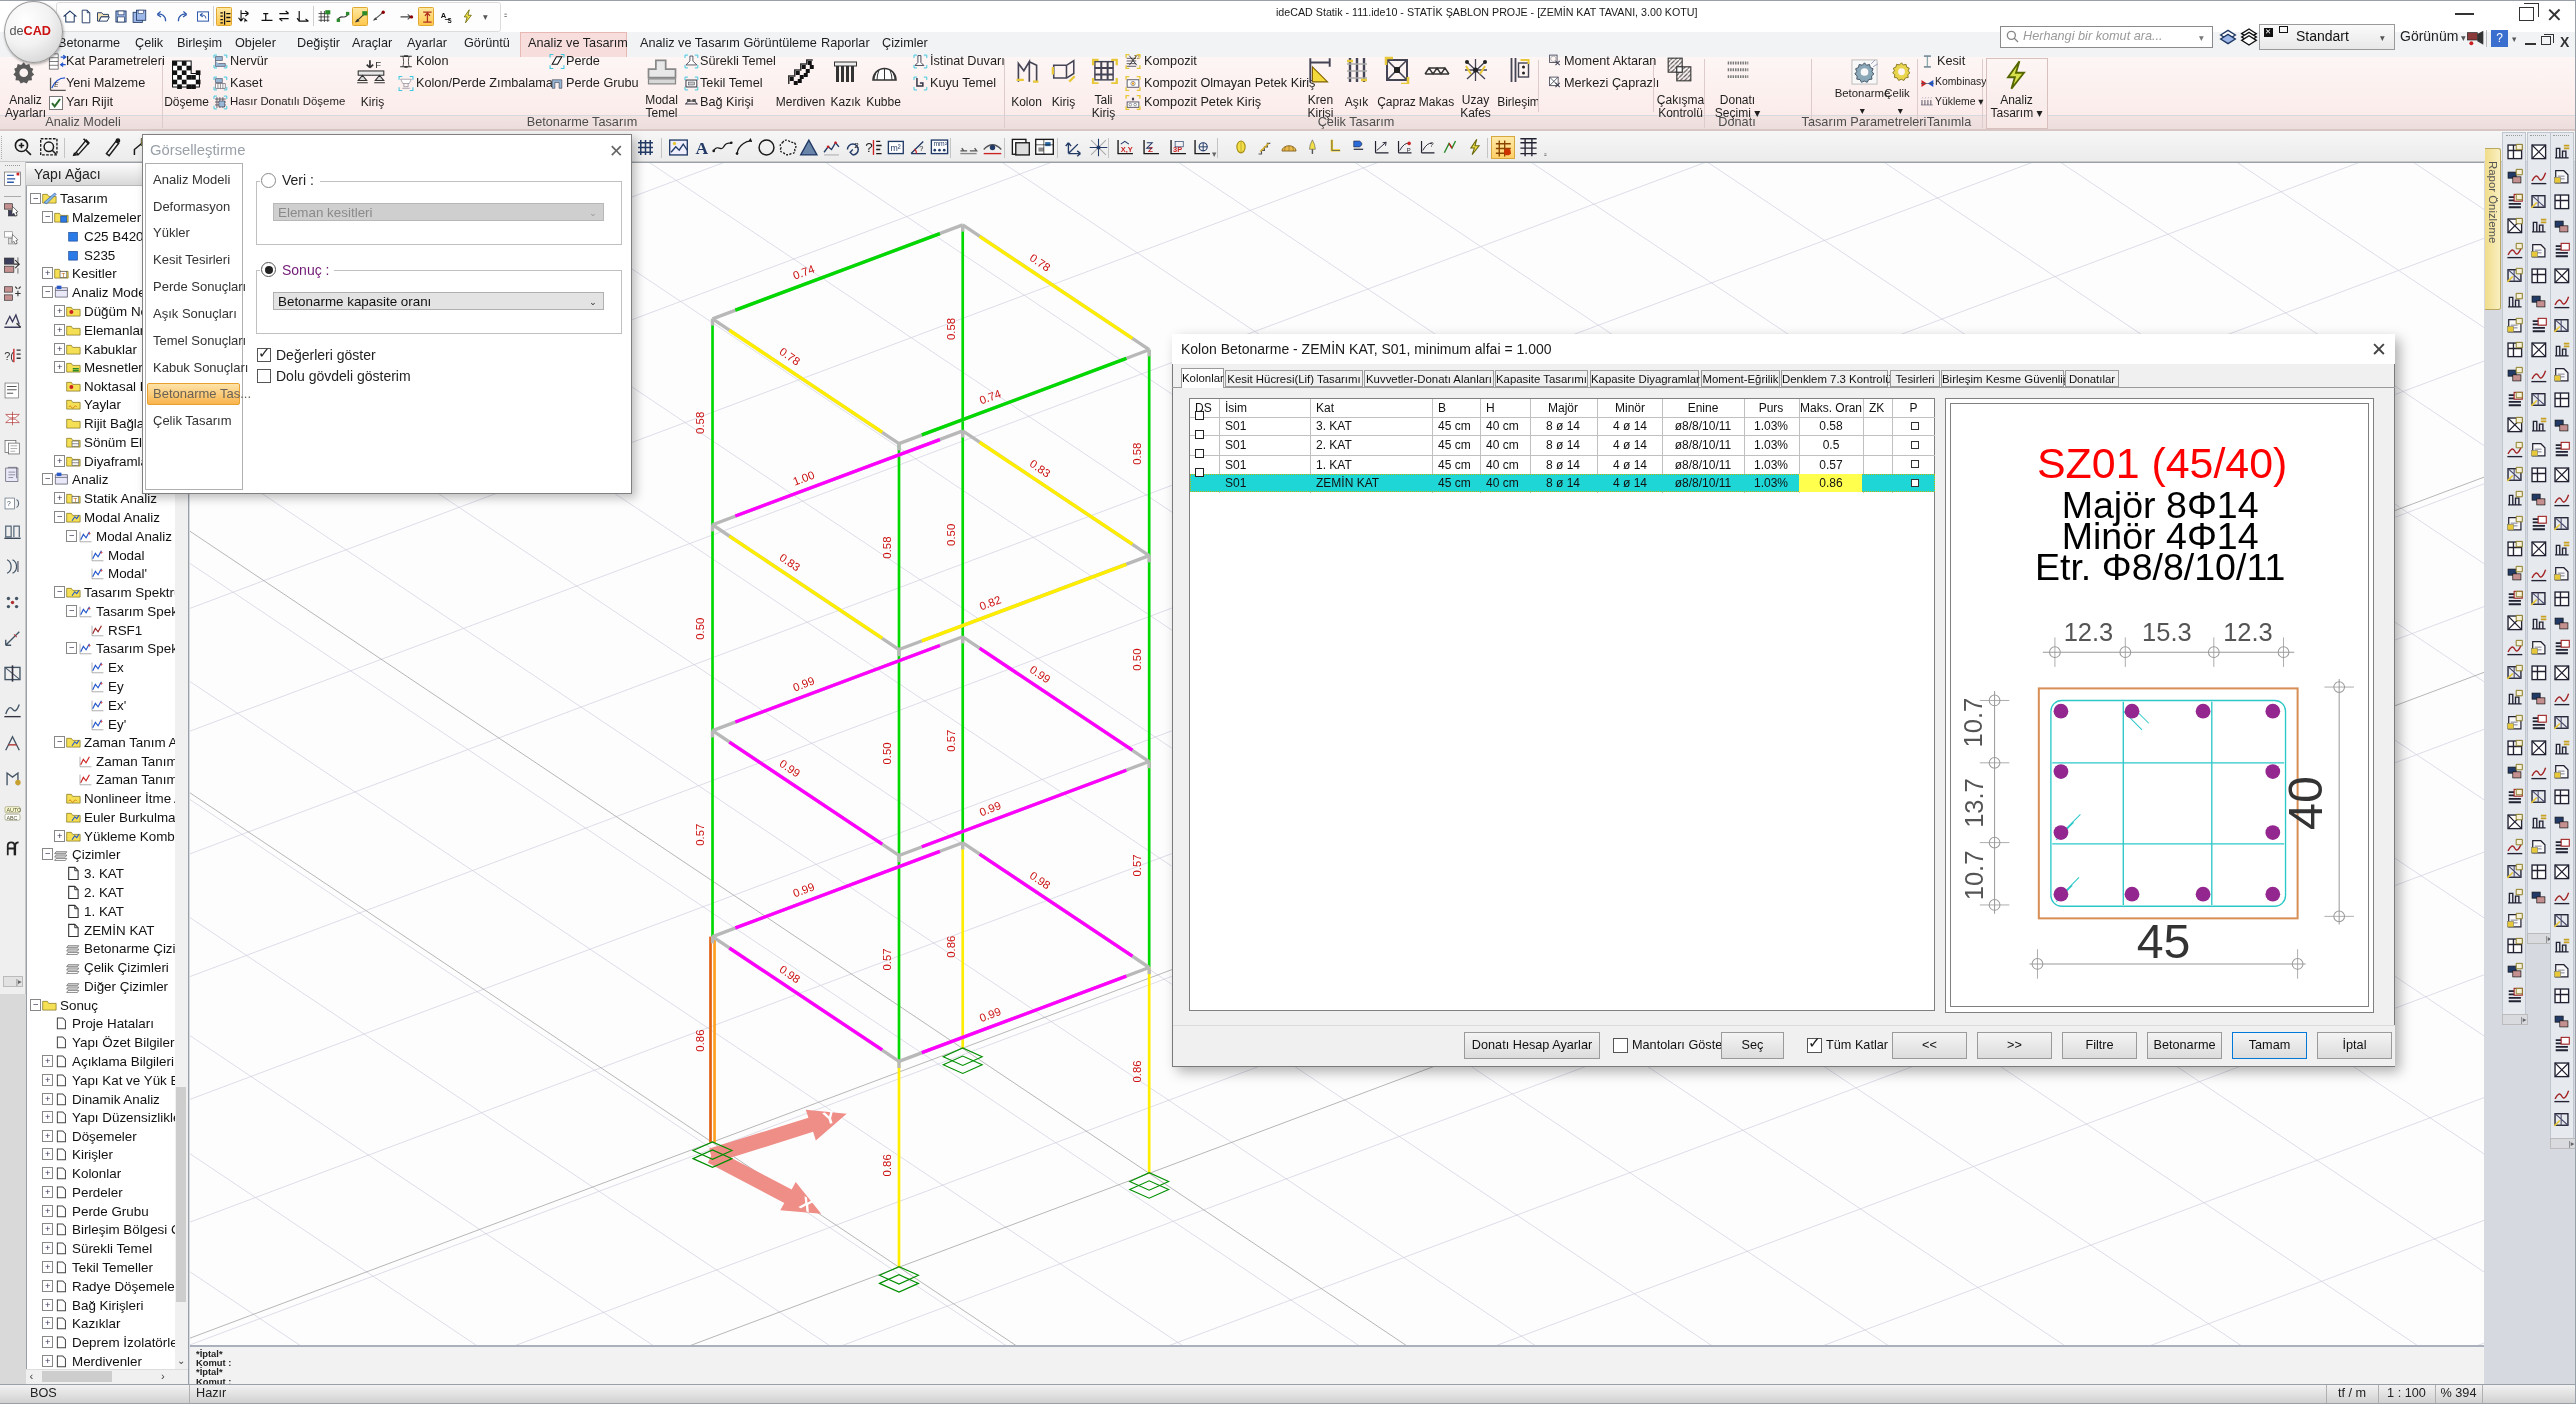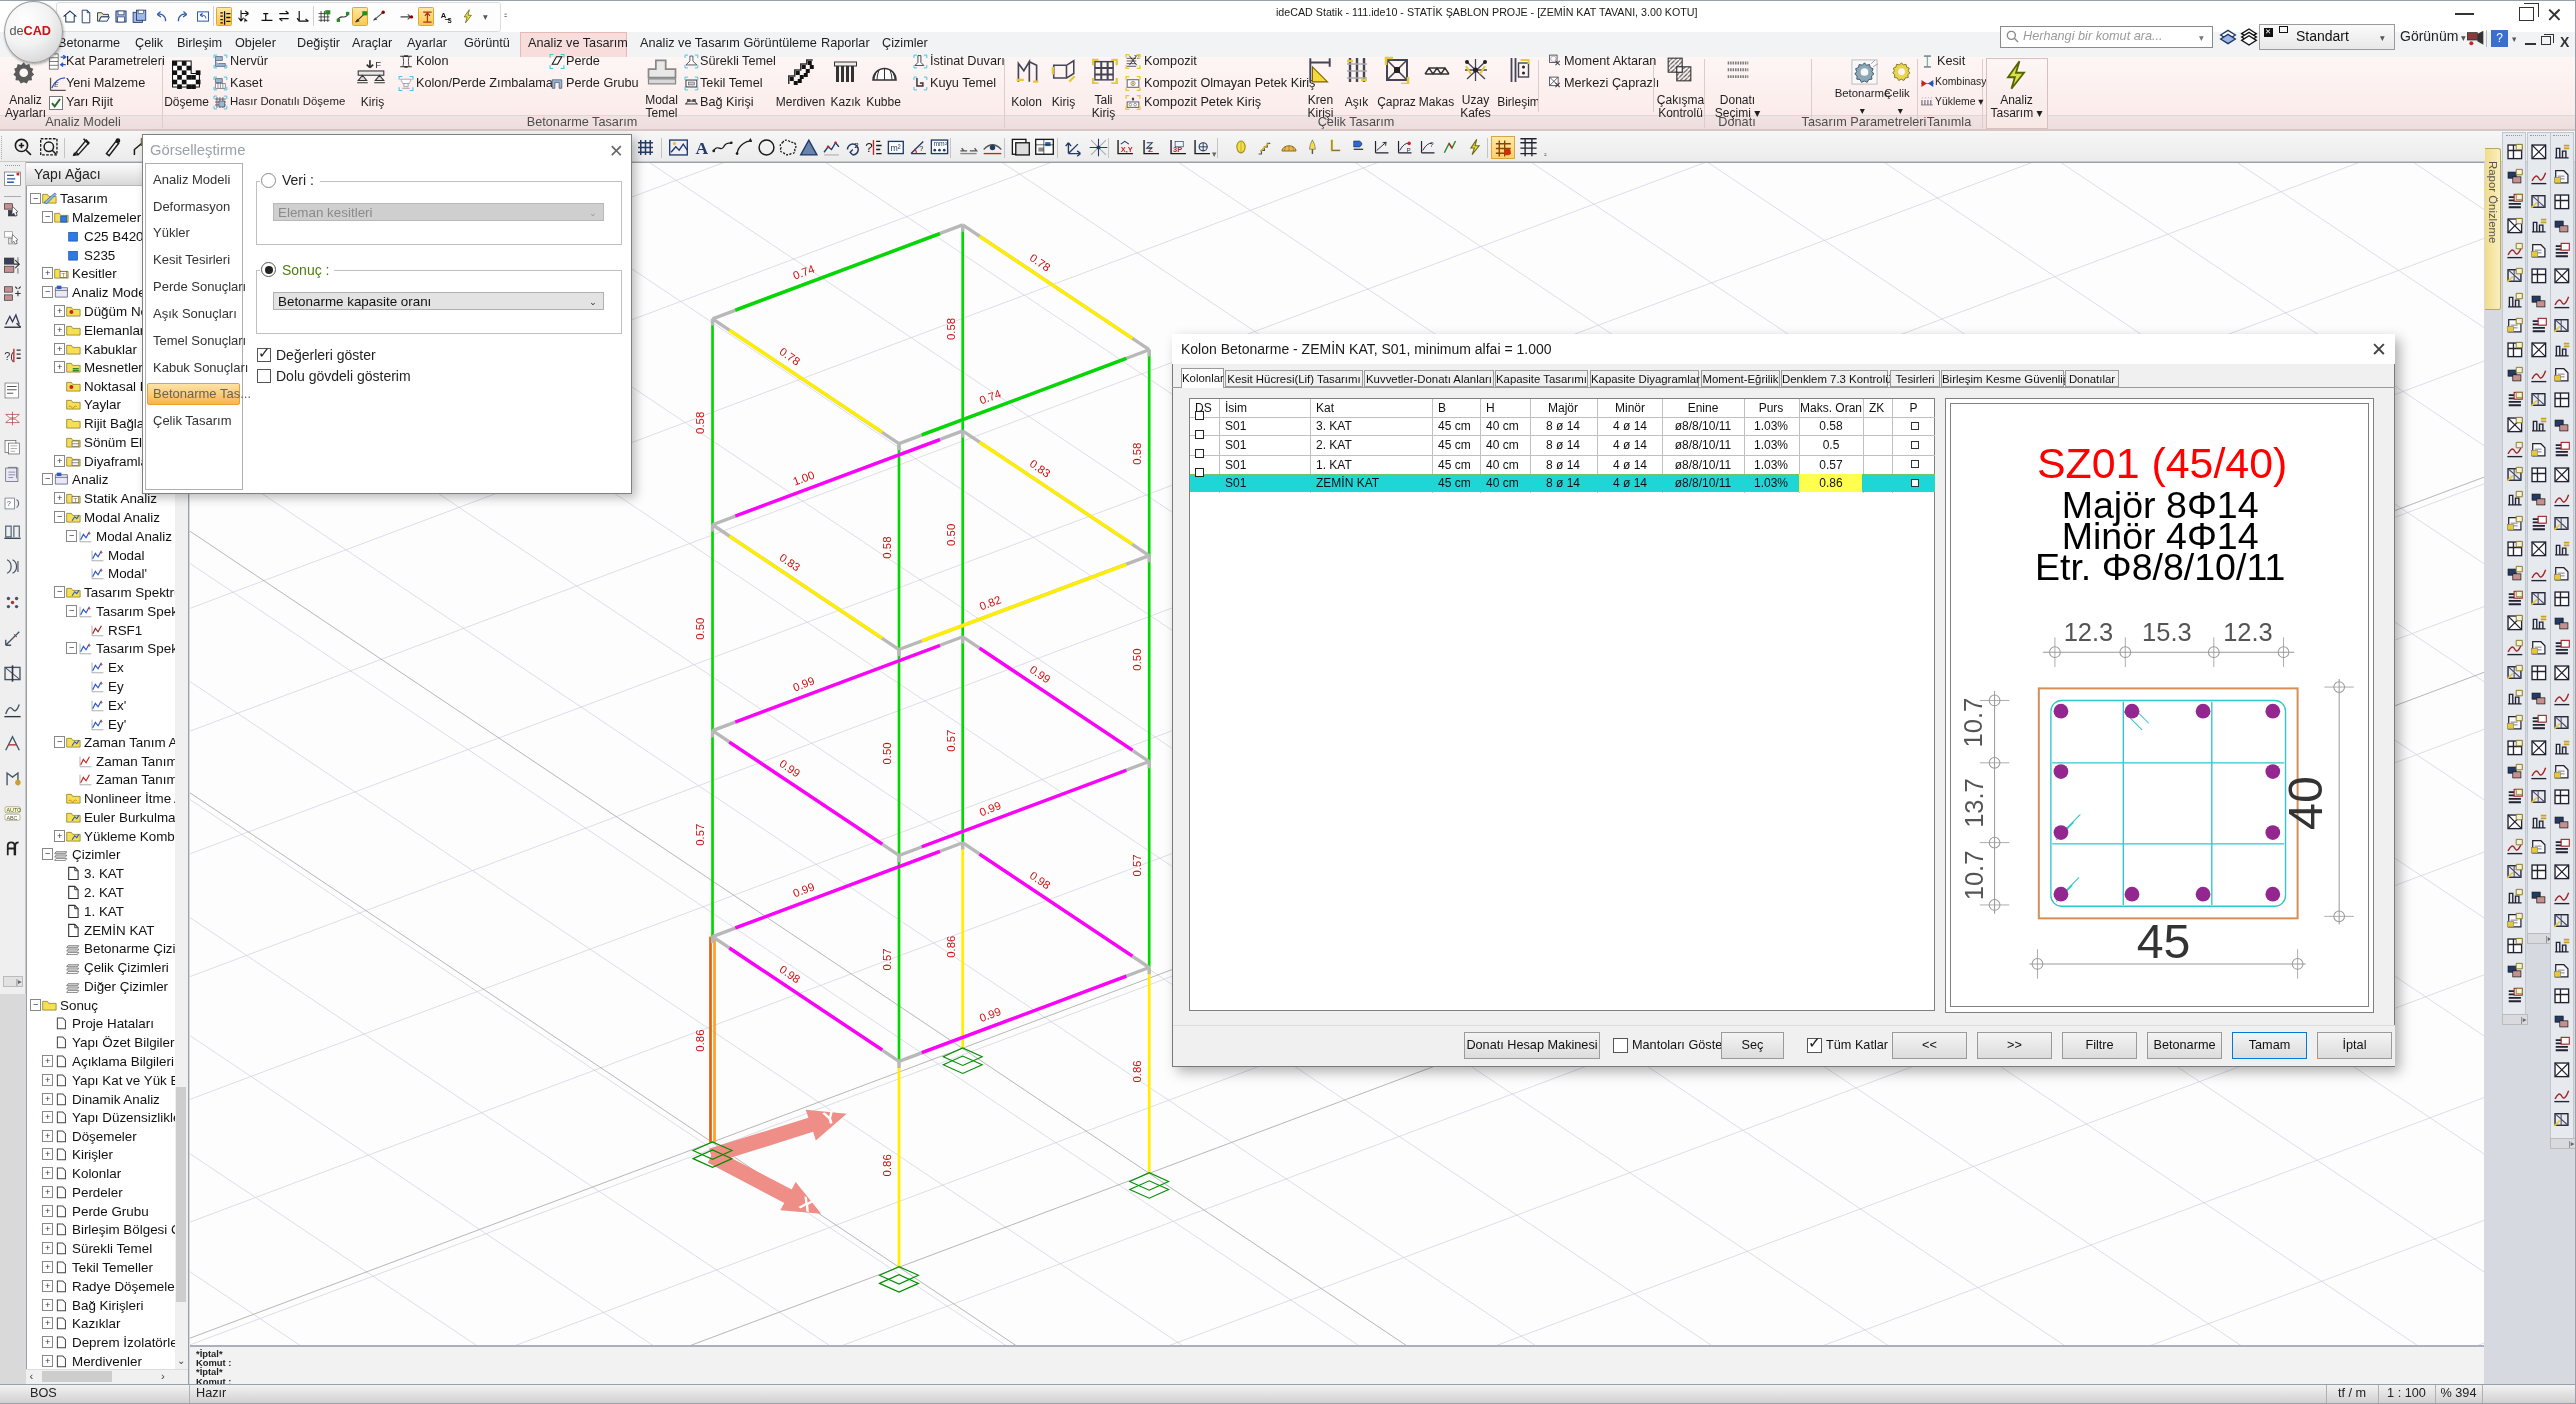--- a/index.html
+++ b/index.html
@@ -1452,21 +1452,21 @@
     <div class="abs" style="left:260px;top:172px;width:60px;height:19px;background:#fff;z-index:42;"></div>
     <div class="abs" style="left:261px;top:173px;width:14.8px;height:14.8px;border:1px solid #888;border-radius:50%;background:#fff;z-index:43;"></div>
     <div class="abs" style="left:282px;top:172px;font-size:14px;color:#222;z-index:43;">Veri :</div>
     <div class="abs" style="left:273px;top:203px;width:331px;height:18px;background:#cfcfcf;border:0.7px solid #b8b8b8;z-index:42;"></div>
     <div class="abs" style="left:278px;top:205px;font-size:13.4px;color:#8a8a8a;z-index:43;">Eleman kesitleri</div>
     <div class="abs" style="left:589px;top:207px;font-size:9.4px;color:#999;z-index:43;">⌄</div>
     <div class="abs" style="left:256px;top:270px;width:366px;height:64px;border:0.7px solid #c0c0c0;z-index:41;"></div>
     <div class="abs" style="left:260px;top:261px;width:74px;height:19px;background:#fff;z-index:42;"></div>
     <div class="abs" style="left:261px;top:262px;width:14.8px;height:14.8px;border:1px solid #555;border-radius:50%;background:#fff;z-index:43;"></div>
     <div class="abs" style="left:265px;top:266px;width:8px;height:8px;border-radius:50%;background:#222;z-index:44;"></div>
-    <div class="abs" style="left:282px;top:262px;font-size:14px;color:#4d7c0f;z-index:43;">Sonuç :</div>
+    <div class="abs" style="left:282px;top:262px;font-size:14px;color:#701a75;z-index:43;">Sonuç :</div>
     <div class="abs" style="left:273px;top:292px;width:331px;height:18px;background:#e3e3e3;border:0.7px solid #b0b0b0;z-index:42;"></div>
     <div class="abs" style="left:278px;top:294px;font-size:13.4px;color:#111;z-index:43;">Betonarme kapasite oranı</div>
     <div class="abs" style="left:589px;top:296px;font-size:9.4px;color:#333;z-index:43;">⌄</div>
     <div class="abs" style="left:257px;top:348px;width:14px;height:14px;border:1px solid #555;background:#fff;z-index:42;"></div>
     <div class="abs" style="left:258px;top:344px;font-size:14.8px;color:#222;z-index:43;">✓</div>
     <div class="abs" style="left:276px;top:347px;font-size:14px;color:#222;z-index:42;">Değerleri göster</div>
     <div class="abs" style="left:257px;top:369px;width:14px;height:14px;border:1px solid #555;background:#fff;z-index:42;"></div>
     <div class="abs" style="left:276px;top:368px;font-size:14px;color:#222;z-index:42;">Dolu gövdeli gösterim</div>
 <div class="abs" style="left:1172px;top:334px;width:1223px;height:733px;background:#f0f0f0;border:0.7px solid #7a7a7a;box-shadow:5.4px 5.4px 12px rgba(0,0,0,.3);z-index:50;"></div>
     <div class="abs" style="left:1172px;top:334px;width:1223px;height:29.5px;background:#ffffff;z-index:51;"></div>
@@ -1616,21 +1616,21 @@
       <line x1="557" y1="764" x2="601" y2="764" stroke="#999" stroke-width="1.2"></line>
       <text x="554" y="595" font-size="72" fill="#333" text-anchor="middle" font-family="Liberation Sans" transform="rotate(-90 554 595)">40</text>
       <line x1="117" y1="835" x2="529" y2="835" stroke="#999" stroke-width="1.5"></line>
       <circle cx="129" cy="835" r="8" fill="none" stroke="#999" stroke-width="1.5"></circle>
       <line x1="129" y1="813" x2="129" y2="857" stroke="#999" stroke-width="1.2"></line>
       <circle cx="517" cy="835" r="8" fill="none" stroke="#999" stroke-width="1.5"></circle>
       <line x1="517" y1="813" x2="517" y2="857" stroke="#999" stroke-width="1.2"></line>
       <text x="317" y="826" font-size="72" fill="#333" text-anchor="middle" font-family="Liberation Sans">45</text>
     </svg>
 <div class="abs" style="left:1173px;top:1025px;width:1222px;height:41px;background:#f0f0f0;border-top:0.7px solid #dcdcdc;z-index:53;"></div>
-    <div class="btn" style="left:1464px;top:1032px;width:136px;height:27px;line-height:25px;border:1px solid #9a9a9a;background:linear-gradient(#f4f4f4,#dcdcdc);z-index:54;">Donatı Hesap Makinesi</div>
+    <div class="btn" style="left:1464px;top:1032px;width:136px;height:27px;line-height:25px;border:1px solid #9a9a9a;background:linear-gradient(#f4f4f4,#dcdcdc);z-index:54;">Donatı Hesap Ayarlar</div>
     <div class="abs" style="left:1613px;top:1038px;width:14.8px;height:14.8px;border:1px solid #555;background:#fff;z-index:54;"></div>
     <div class="abs" style="left:1632px;top:1038px;font-size:12.7px;color:#111;z-index:54;">Mantoları Göster</div>
     <div class="btn" style="left:1721px;top:1032px;width:63px;height:27px;line-height:25px;border:1px solid #9a9a9a;background:linear-gradient(#f4f4f4,#dcdcdc);z-index:54;">Seç</div>
     <div class="abs" style="left:1807px;top:1038px;width:14.8px;height:14.8px;border:1px solid #555;background:#fff;z-index:54;"></div>
     <div class="abs" style="left:1808px;top:1034px;font-size:15.4px;color:#222;z-index:55;">✓</div>
     <div class="abs" style="left:1826px;top:1038px;font-size:12.7px;color:#111;z-index:54;">Tüm Katlar</div>
     <div class="btn" style="left:1892px;top:1032px;width:75px;height:27px;line-height:25px;border:1px solid #9a9a9a;background:linear-gradient(#f4f4f4,#dcdcdc);z-index:54;">&lt;&lt;</div>
     <div class="btn" style="left:1977px;top:1032px;width:75px;height:27px;line-height:25px;border:1px solid #9a9a9a;background:linear-gradient(#f4f4f4,#dcdcdc);z-index:54;">&gt;&gt;</div>
     <div class="btn" style="left:2062px;top:1032px;width:75px;height:27px;line-height:25px;border:1px solid #9a9a9a;background:linear-gradient(#f4f4f4,#dcdcdc);z-index:54;">Filtre</div>
     <div class="btn" style="left:2147px;top:1032px;width:75px;height:27px;line-height:25px;border:1px solid #9a9a9a;background:linear-gradient(#f4f4f4,#dcdcdc);z-index:54;">Betonarme</div>

